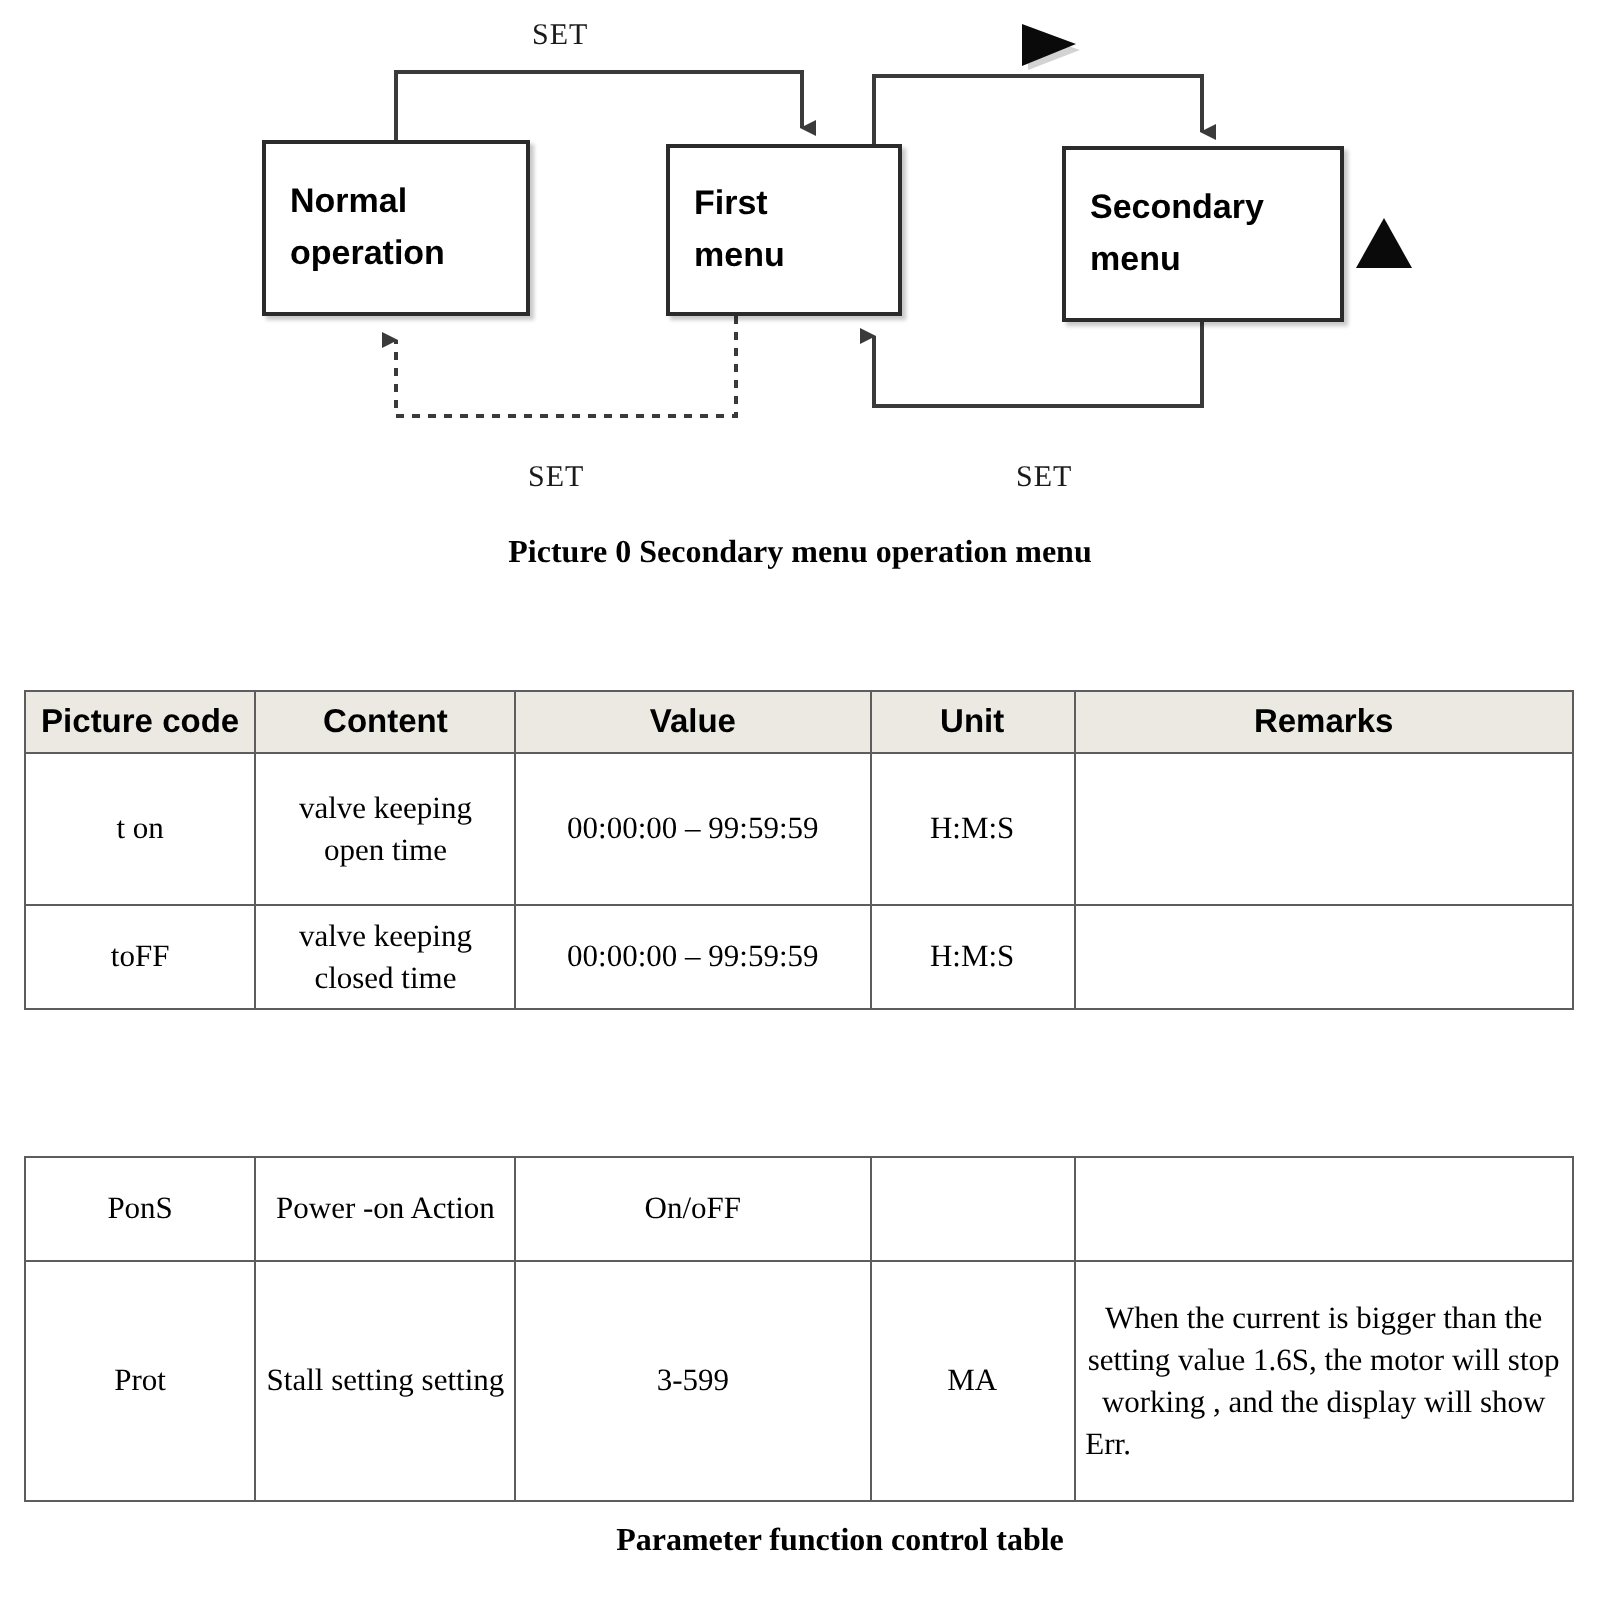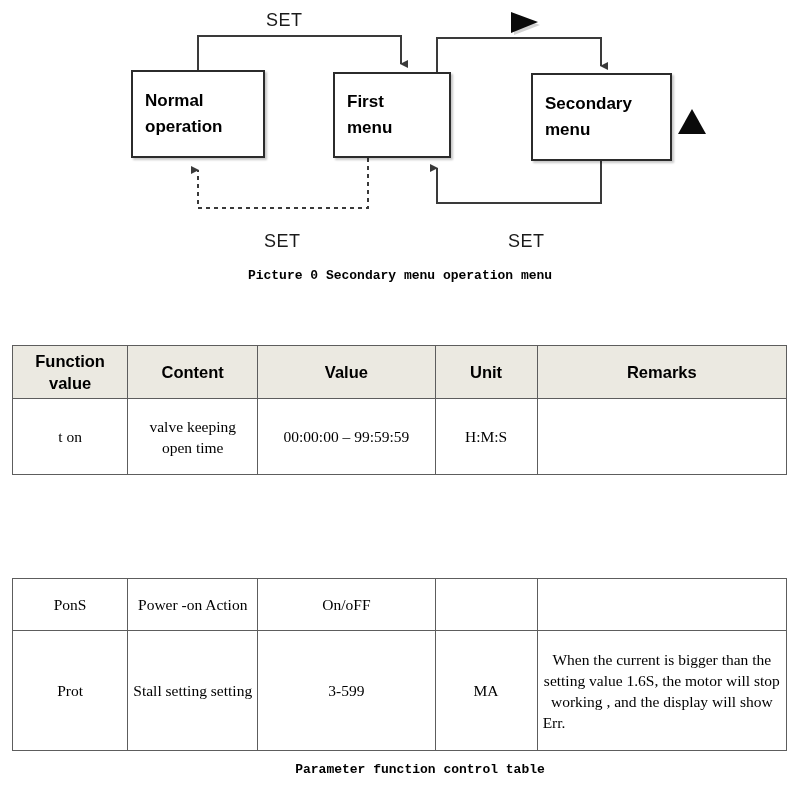--- a/index.html
+++ b/index.html
@@ -47,38 +47,38 @@
     line-height: 26px;
     color: #000;
     letter-spacing: 0px;
   }
   #box-normal { left: 131px; top: 70px; width: 134px; height: 88px; }
   #box-first  { left: 333px; top: 72px; width: 118px; height: 86px; }
   #box-second { left: 531px; top: 73px; width: 141px; height: 88px; }
 
   .set-label {
     position: absolute;
-    font-family: Liberation Sans, sans-serif;
-    font-size: 18px;
+    font-family: Liberation Serif, serif;
+    font-size: 15px;
     font-weight: normal;
     color: #1a1a1a;
     letter-spacing: 0.5px;
   }
   #set-top    { left: 266px; top: 10px; }
   #set-bot-l  { left: 264px; top: 231px; }
   #set-bot-r  { left: 508px; top: 231px; }
 
   
   .caption {
     position: absolute;
     width: 100%;
     text-align: center;
-    font-family: Liberation Mono, monospace;
+    font-family: Liberation Serif, serif;
     font-weight: bold;
-    font-size: 13px;
+    font-size: 16px;
     color: #000;
   }
   #caption-diagram { left: 0; top: 268px; }
   #caption-table   { left: 0; top: 762px; padding-left: 20px; }
 
   
   .param-table {
     position: absolute;
     border-collapse: collapse;
     table-layout: fixed;
@@ -192,31 +192,38 @@
 <table class="param-table" id="table-top">
   <colgroup>
     <col class="col-code">
       <col class="col-content">
       <col class="col-value">
     <col class="col-unit">
       <col class="col-remarks">
   </colgroup>
   <thead>
     <tr>
-      <th>Function value</th>
+      <th>Picture code</th>
       <th>Content</th>
       <th>Value</th>
       <th>Unit</th>
       <th>Remarks</th>
     </tr>
   </thead>
   <tbody>
     <tr class="r-h-ton">
       <td>t on</td>
       <td>valve keeping open time</td>
+      <td>00:00:00 – 99:59:59</td>
+      <td>H:M:S</td>
+      <td class="remarks-cell"></td>
+    </tr>
+    <tr class="r-h-toff">
+      <td>toFF</td>
+      <td>valve keeping closed time</td>
       <td>00:00:00 – 99:59:59</td>
       <td>H:M:S</td>
       <td class="remarks-cell"></td>
     </tr>
   </tbody>
 </table>
 
 <table class="param-table" id="table-bottom">
   <colgroup>
     <col class="col-code">

